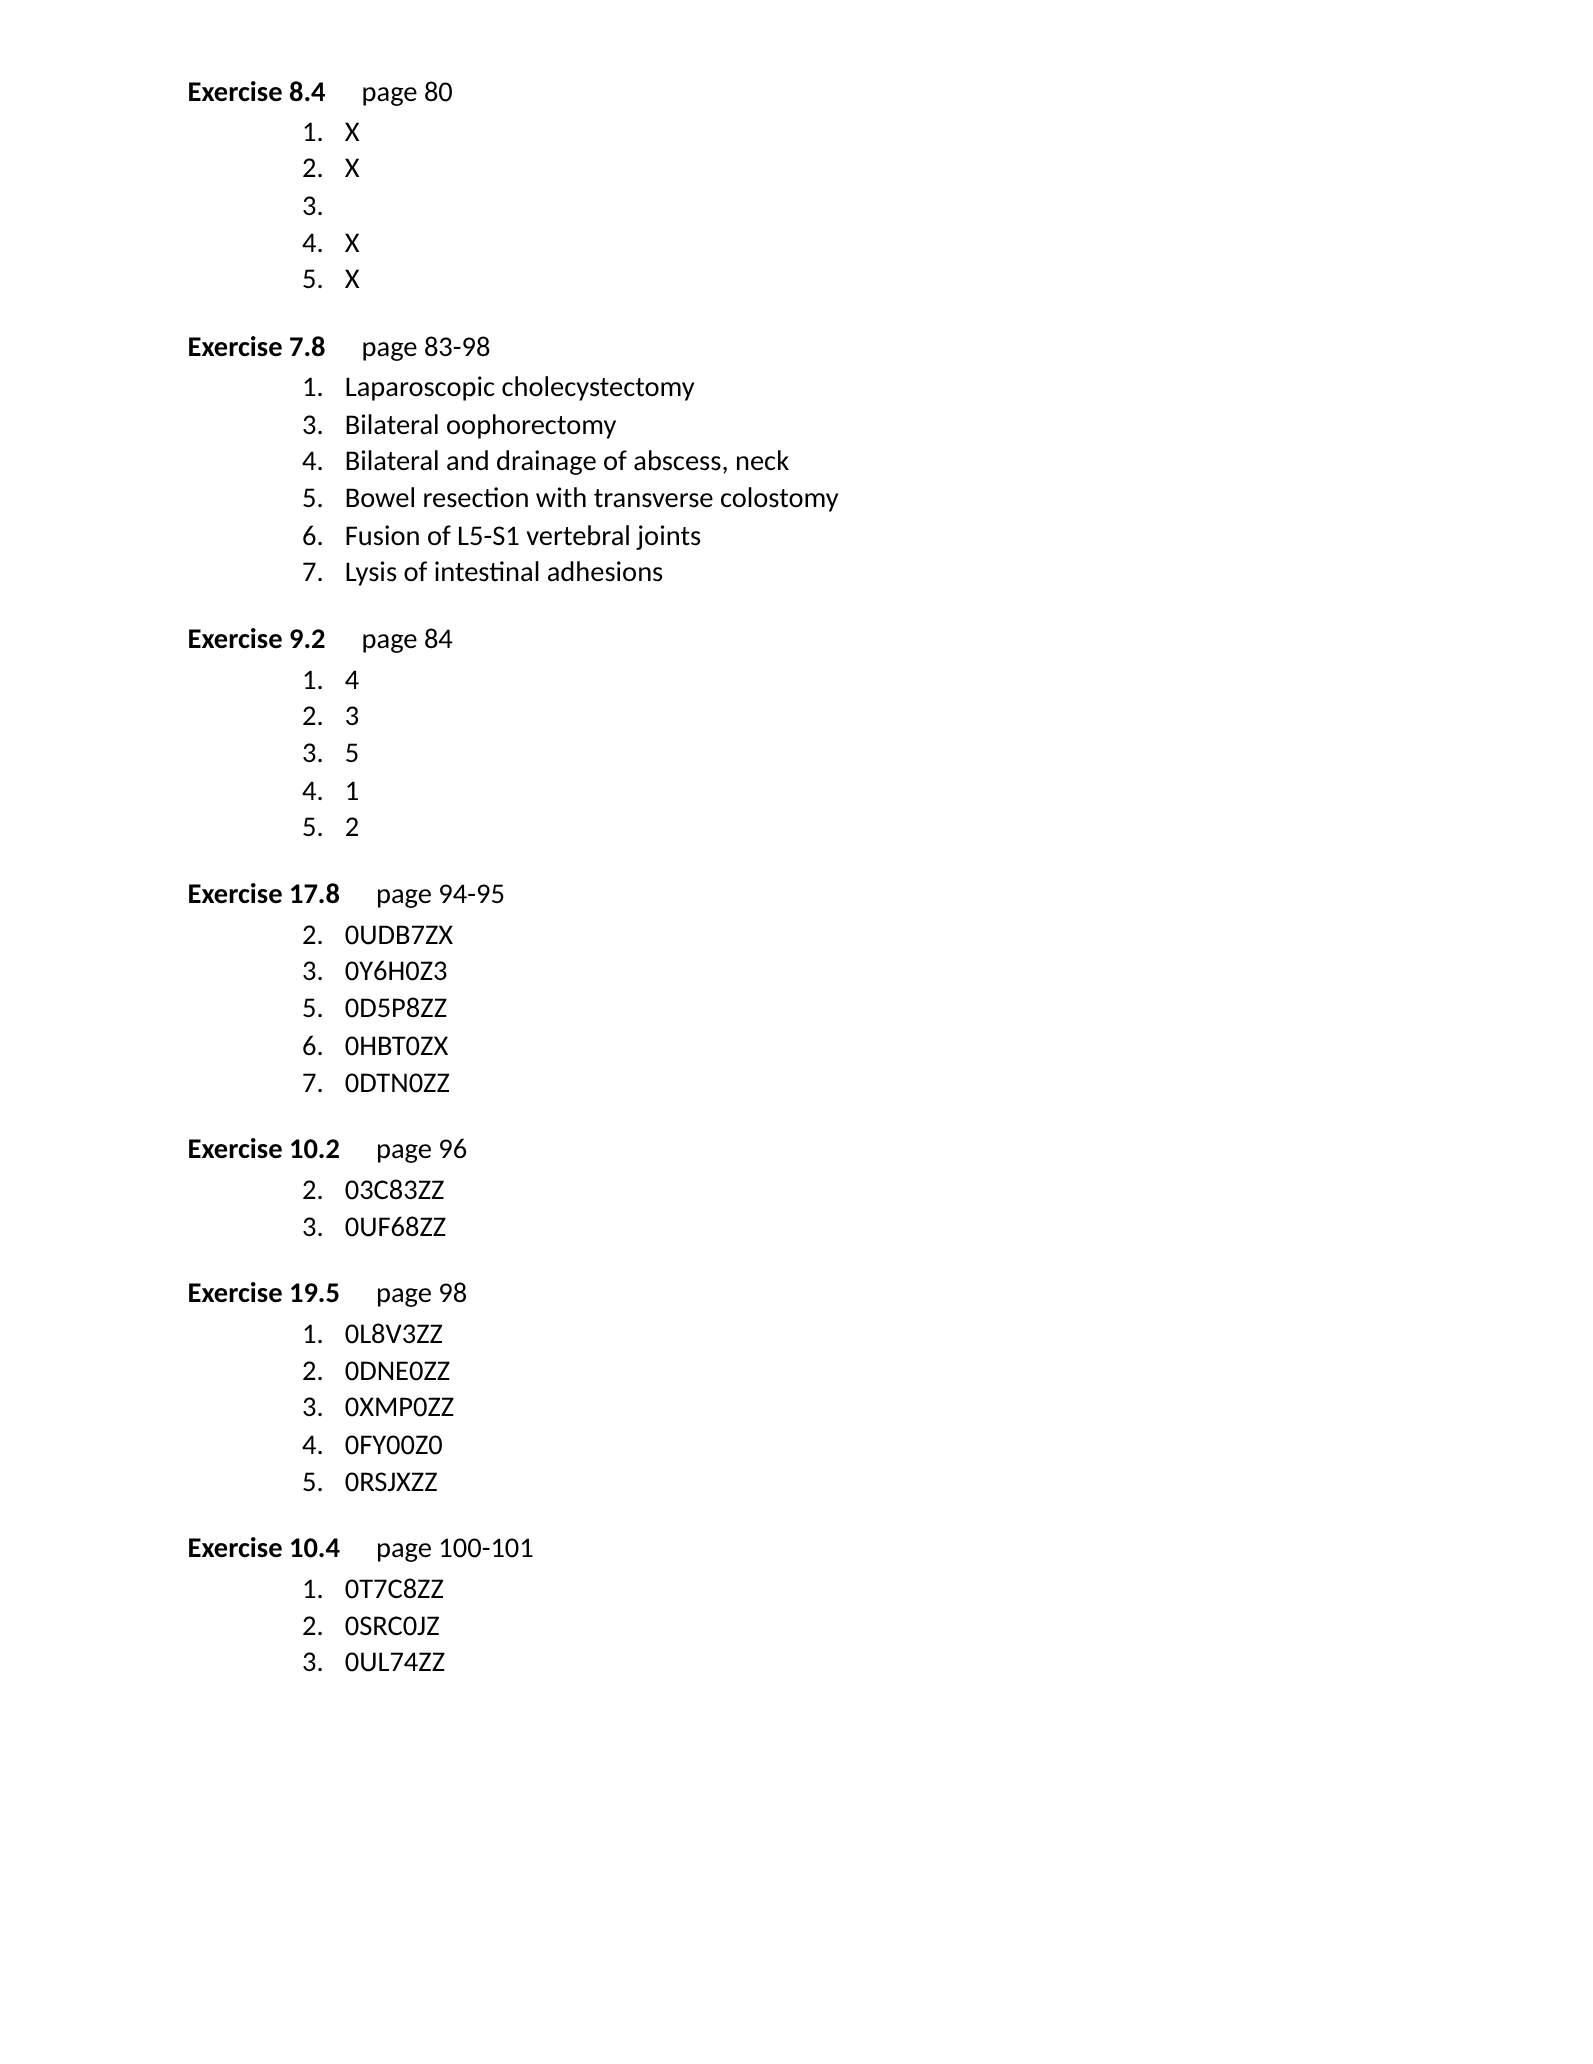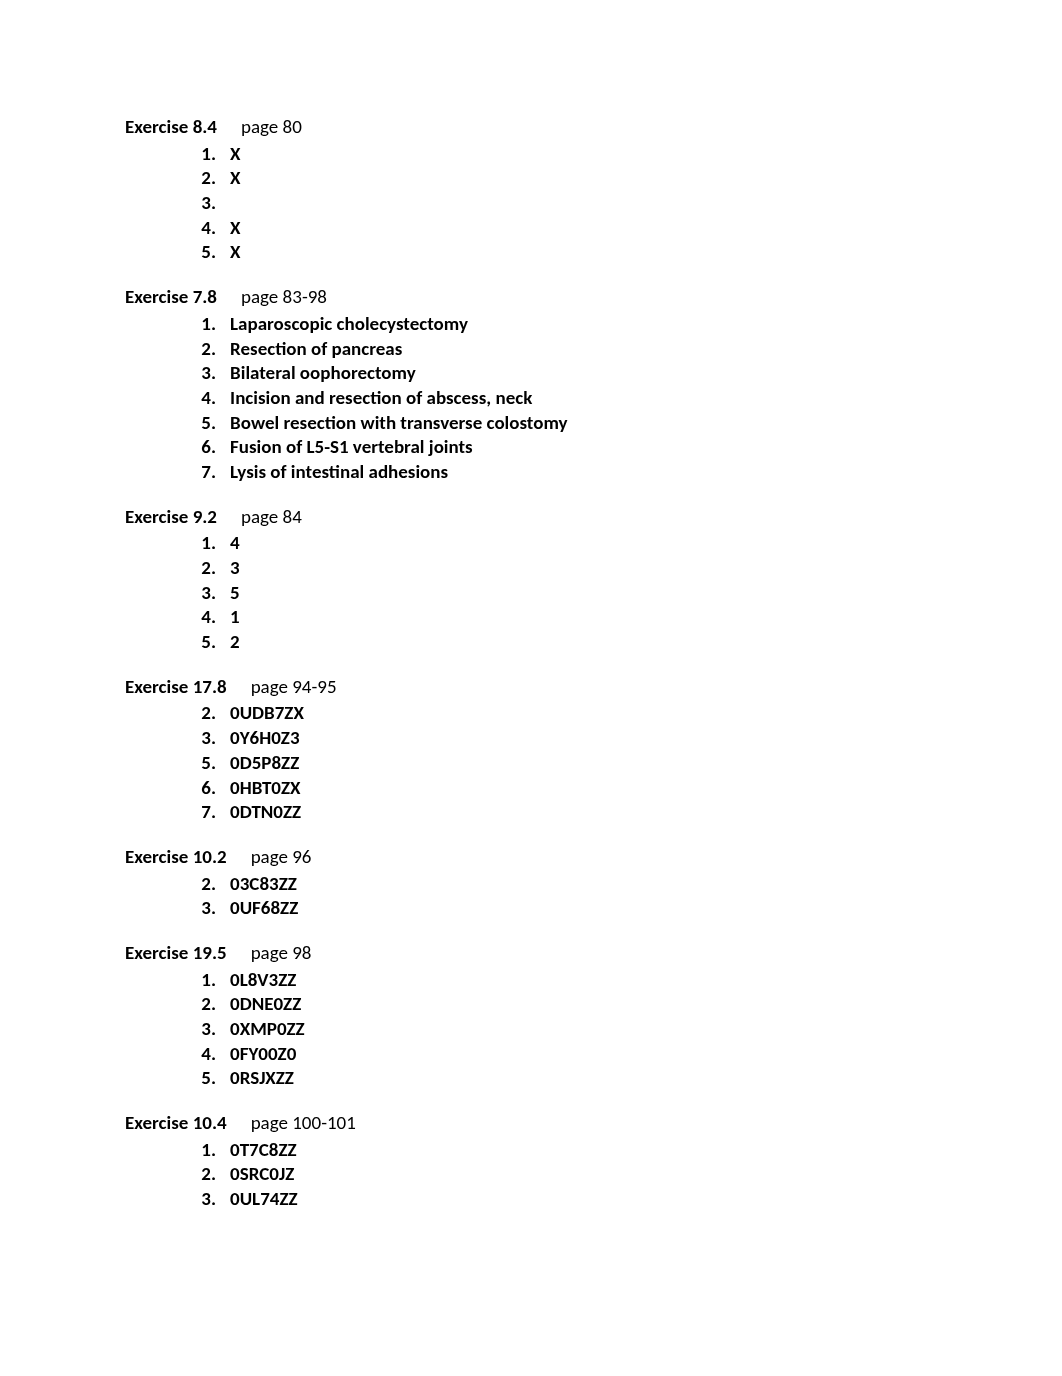--- a/index.html
+++ b/index.html
@@ -8,21 +8,21 @@
       padding: 0;
       font-family: Calibri, "Segoe UI", Arial, sans-serif;
       display: flex;
       justify-content: center;
     }
     .page {
       background: #ffffff;
       width: 1062px;
       height: 1376px;
       box-sizing: border-box;
-      padding: 115px 125px;
+      padding: 50px 125px;
       color: #000;
     }
     .exercise {
       margin-bottom: 20px;
     }
     .exercise-header {
       font-size: 19px;
       line-height: 1.3;
     }
     .exercise-title {
@@ -36,21 +36,20 @@
       list-style: none;
       margin: 2px 0 0 0;
       padding: 0 0 0 64px;
       font-size: 19px;
       line-height: 1.3;
     }
     ol.items li {
       counter-increment: item;
       padding: 0;
       margin: 0;
-      font-weight: bold;
     }
     ol.items li .num {
       display: inline-block;
       min-width: 22px;
       text-align: right;
     }
     ol.items li .dot {
       margin-right: 14px;
     }
     .val {}
@@ -67,23 +66,22 @@
           <li><span class="num">2</span><span class="dot">.</span><span class="val">X</span></li>
           <li><span class="num">3</span><span class="dot">.</span><span class="val"></span></li>
           <li><span class="num">4</span><span class="dot">.</span><span class="val">X</span></li>
           <li><span class="num">5</span><span class="dot">.</span><span class="val">X</span></li>
         </ol>
       </div>
       <div class="exercise">
         <div class="exercise-header"><span class="exercise-title">Exercise 7.8</span><span class="exercise-page">page 83-98</span></div>
         <ol class="items">
           <li><span class="num">1</span><span class="dot">.</span><span class="val">Laparoscopic cholecystectomy</span></li>
-          <li><span class="num">2</span><span class="dot">.</span><span class="val">Resection of pancreas</span></li>
           <li><span class="num">3</span><span class="dot">.</span><span class="val">Bilateral oophorectomy</span></li>
-          <li><span class="num">4</span><span class="dot">.</span><span class="val">Incision and resection of abscess, neck</span></li>
+          <li><span class="num">4</span><span class="dot">.</span><span class="val">Bilateral and drainage of abscess, neck</span></li>
           <li><span class="num">5</span><span class="dot">.</span><span class="val">Bowel resection with transverse colostomy</span></li>
           <li><span class="num">6</span><span class="dot">.</span><span class="val">Fusion of L5-S1 vertebral joints</span></li>
           <li><span class="num">7</span><span class="dot">.</span><span class="val">Lysis of intestinal adhesions</span></li>
         </ol>
       </div>
       <div class="exercise">
         <div class="exercise-header"><span class="exercise-title">Exercise 9.2</span><span class="exercise-page">page 84</span></div>
         <ol class="items">
           <li><span class="num">1</span><span class="dot">.</span><span class="val">4</span></li>
           <li><span class="num">2</span><span class="dot">.</span><span class="val">3</span></li>

